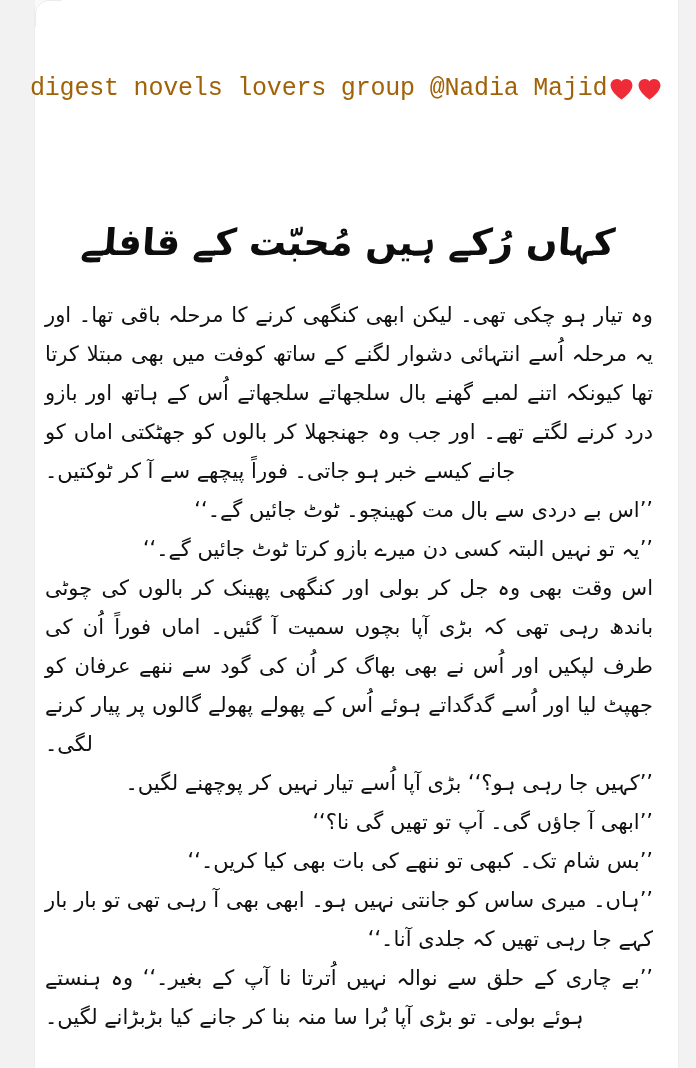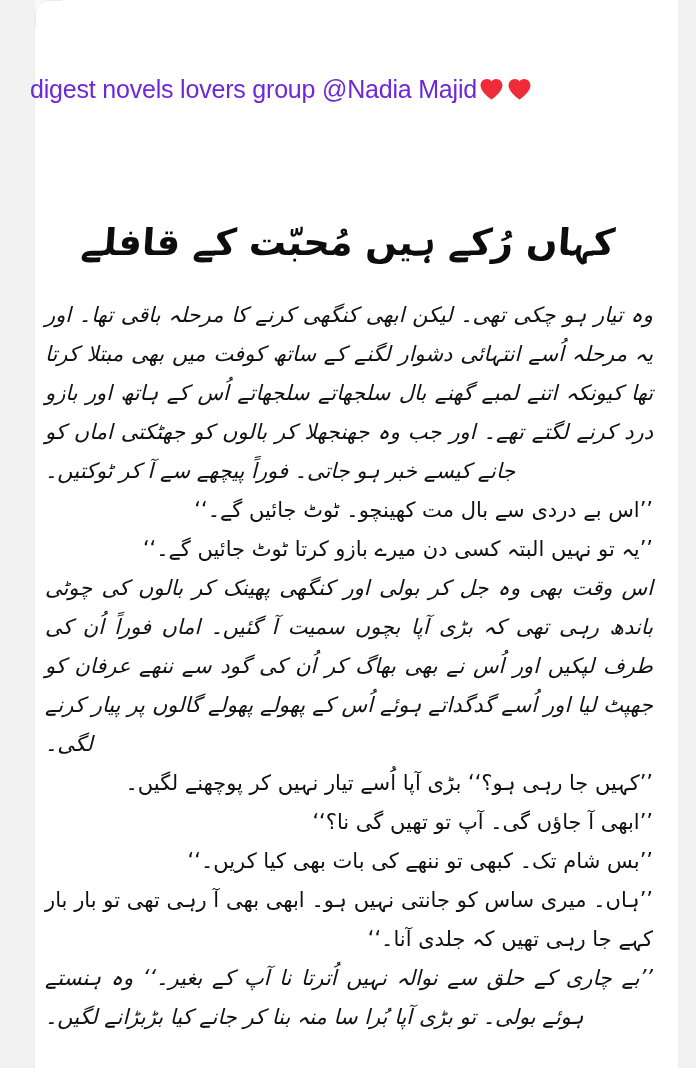--- a/index.html
+++ b/index.html
@@ -60,24 +60,24 @@
   .group-header {
     position: absolute;
     left: 30px;
     top: 74px;
     display: flex;
     align-items: center;
     white-space: nowrap;
   }
 
   .group-header-text {
-    font-family: Liberation Sans, sans-serif;
+    font-family: Liberation Mono, monospace;
     font-size: 25px;
     line-height: 30px;
-    color: #6d28d9;
+    color: #a16207;
     letter-spacing: -0.2px;
   }
 
   .heart-icon {
     display: inline-block;
     width: 27px;
     height: 27px;
     margin-left: 1px;
     flex: 0 0 auto;
   }
@@ -123,21 +123,20 @@
     text-align-last: left;
   }
 
   .para.dialogue {
     text-align-last: right;
   }
 
   .para.tail-left {
     text-align: justify;
     text-align-last: left;
-    font-style: italic;
   }
 </style>
 </head>
 <body>
 
 <div id="screen">
 
   <div class="outer-strip left"></div>
   <div class="outer-strip right"></div>
 

